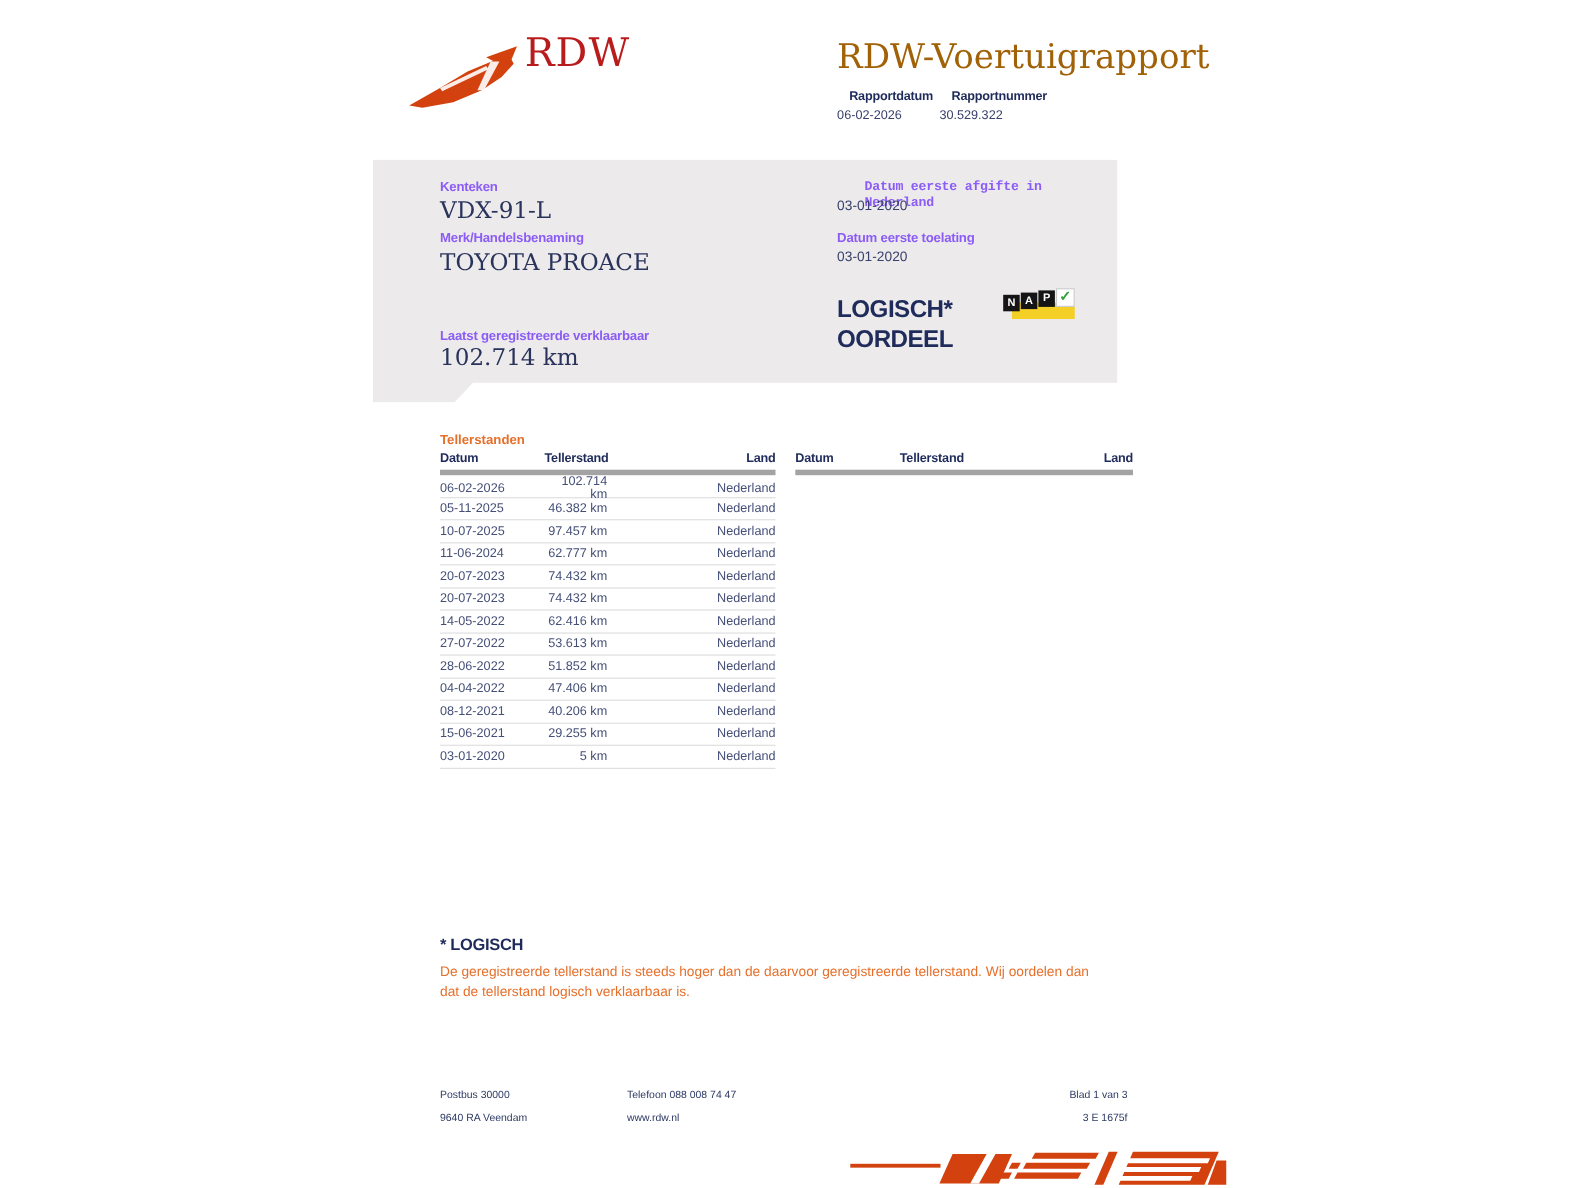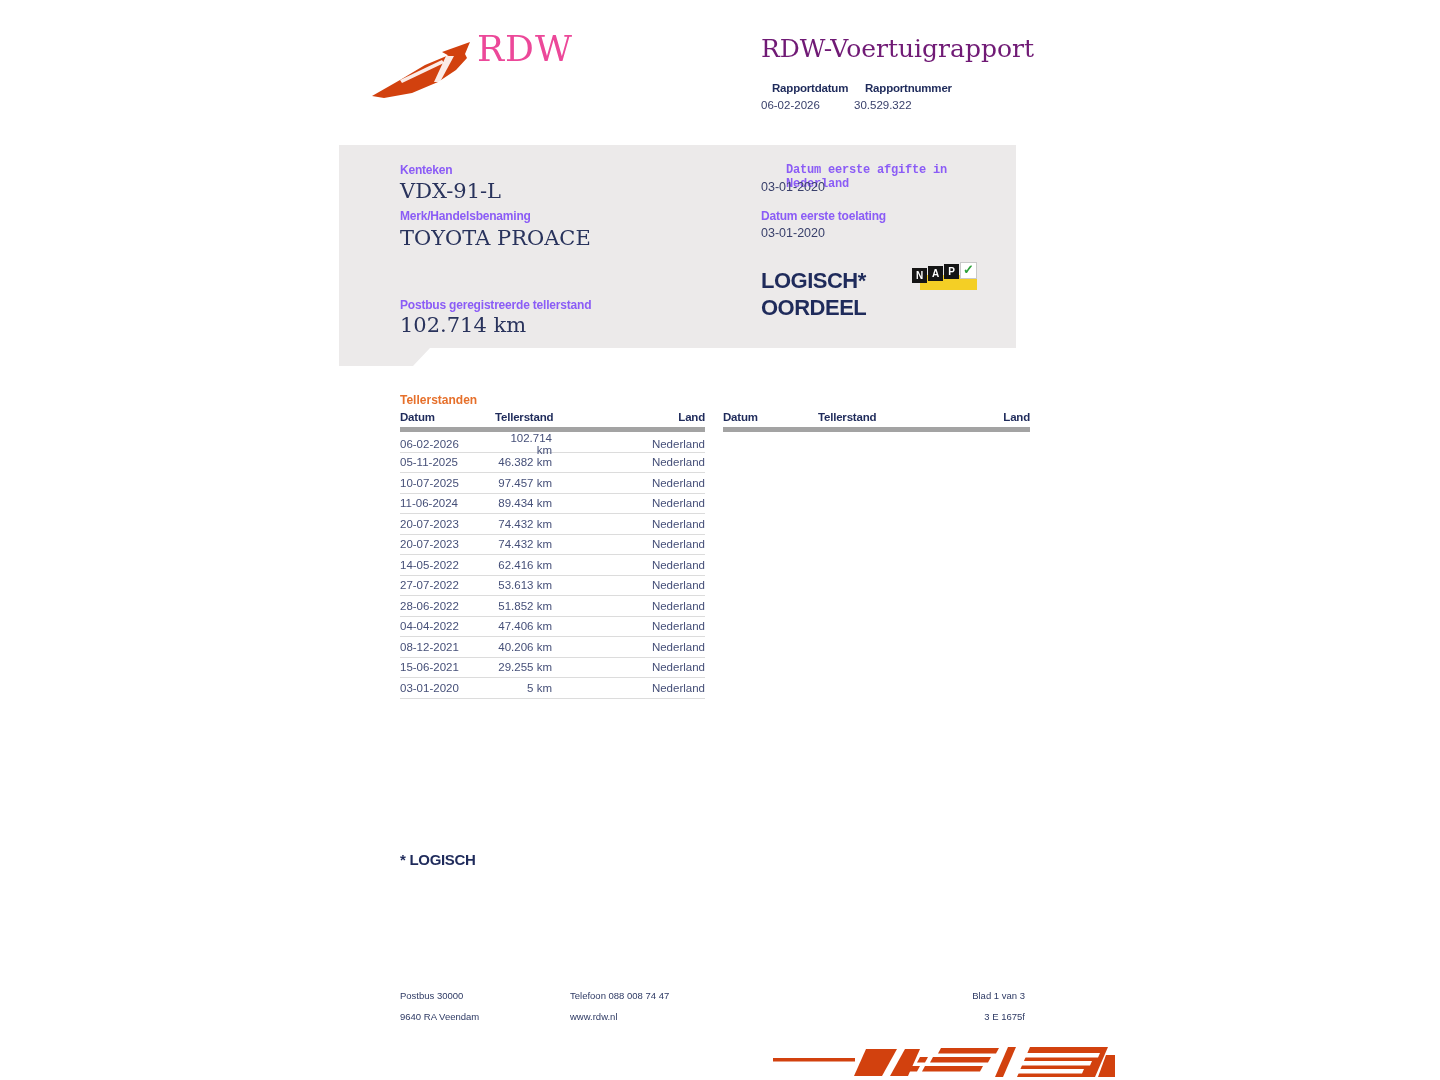--- a/index.html
+++ b/index.html
@@ -2,23 +2,23 @@
 <html><head>
 <meta charset="utf-8">
 <style>
   html,body{margin:0;padding:0;background:#fff;}
   .page{position:relative;width:1440px;height:1080px;background:#ffffff;overflow:hidden;
         font-family:"Liberation Sans",sans-serif;}
 
   
   .feather{position:absolute;left:370px;top:36px;width:102px;height:64px;}
   .logo-text{position:absolute;left:477px;top:28px;font-family:"DejaVu Serif",serif;
-             font-size:36px;color:#ec4899;letter-spacing:1px;}
+             font-size:36px;color:#b91c1c;letter-spacing:1px;}
   .doc-title{position:absolute;left:761px;top:34px;font-family:"DejaVu Serif",serif;
-             font-size:25px;color:#701a75;}
+             font-size:31px;color:#a16207;}
   .meta-label{position:absolute;top:82px;font-size:11.5px;font-weight:bold;color:#1F2B5B;letter-spacing:-0.2px;margin-left:11px;}
   .meta-value{position:absolute;top:99px;font-size:11.5px;color:#39406B;}
   .ml1,.mv1{left:761px;} .ml2,.mv2{left:854px;}
 
   
   .panel{position:absolute;left:339px;top:145px;width:677px;height:221px;background:#ECEAEA;
          clip-path:polygon(0 0,677px 0,677px 203px,91px 203px,74px 221px,0 221px);}
   .panel .lbl{position:absolute;font-size:12px;font-weight:bold;color:#8b5cf6;letter-spacing:-0.2px;}
   .panel .big{position:absolute;font-family:"DejaVu Serif",serif;font-size:21px;color:#29335C;}
   .panel .small-val{position:absolute;font-size:12.5px;color:#39406B;}
@@ -85,21 +85,21 @@
   <div class="meta-label ml1">Rapportdatum</div>
   <div class="meta-label ml2">Rapportnummer</div>
   <div class="meta-value mv1">06-02-2026</div>
   <div class="meta-value mv2">30.529.322</div>
 
   <div class="panel">
     <div class="lbl lbl-kenteken">Kenteken</div>
     <div class="big val-kenteken">VDX-91-L</div>
     <div class="lbl lbl-merk">Merk/Handelsbenaming</div>
     <div class="big val-merk">TOYOTA PROACE</div>
-    <div class="lbl lbl-teller">Postbus geregistreerde tellerstand</div>
+    <div class="lbl lbl-teller">Laatst geregistreerde verklaarbaar</div>
     <div class="big val-teller">102.714 km</div>
 
     <div class="lbl lbl-afgifte">Datum eerste afgifte in Nederland</div>
     <div class="small-val val-afgifte">03-01-2020</div>
     <div class="lbl lbl-toelating">Datum eerste toelating</div>
     <div class="small-val val-toelating">03-01-2020</div>
 
     <div class="oordeel">
       <div>LOGISCH*</div>
       <div>OORDEEL</div>
@@ -134,21 +134,21 @@
           <div class="c1">46.382 km</div>
           <div class="c2">Nederland</div>
         </div>
         <div class="t-row">
           <div class="c0">10-07-2025</div>
           <div class="c1">97.457 km</div>
           <div class="c2">Nederland</div>
         </div>
         <div class="t-row">
           <div class="c0">11-06-2024</div>
-          <div class="c1">89.434 km</div>
+          <div class="c1">62.777 km</div>
           <div class="c2">Nederland</div>
         </div>
         <div class="t-row">
           <div class="c0">20-07-2023</div>
           <div class="c1">74.432 km</div>
           <div class="c2">Nederland</div>
         </div>
         <div class="t-row">
           <div class="c0">20-07-2023</div>
           <div class="c1">74.432 km</div>
@@ -195,20 +195,21 @@
   <div class="otable right">
     <div class="t-head">
       <span class="h0">Datum</span>
       <span class="h1">Tellerstand</span>
       <span class="h2">Land</span>
     </div>
     <div></div>
   </div>
 
   <div class="expl-title">* LOGISCH</div>
+  <div class="expl-body">De geregistreerde tellerstand is steeds hoger dan de daarvoor geregistreerde tellerstand. Wij oordelen dan dat de tellerstand logisch verklaarbaar is.</div>
 
   <div class="footer-col fc1">
     <div>Postbus 30000</div>
     <div>9640 RA Veendam</div>
   </div>
   <div class="footer-col fc2">
     <div>Telefoon 088 008 74 47</div>
     <div>www.rdw.nl</div>
   </div>
   <div class="footer-col fc3">

